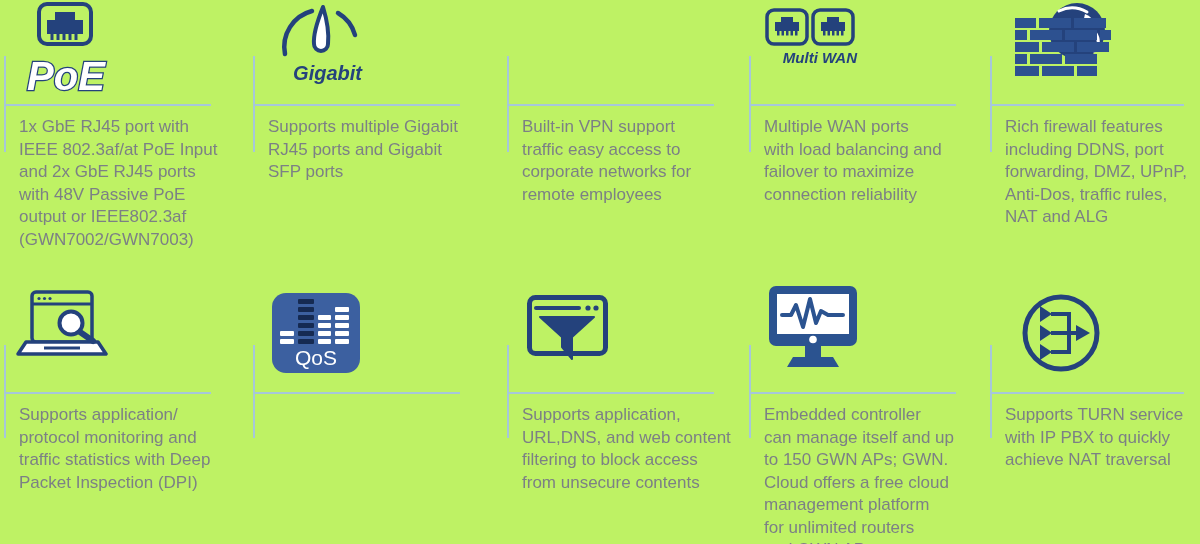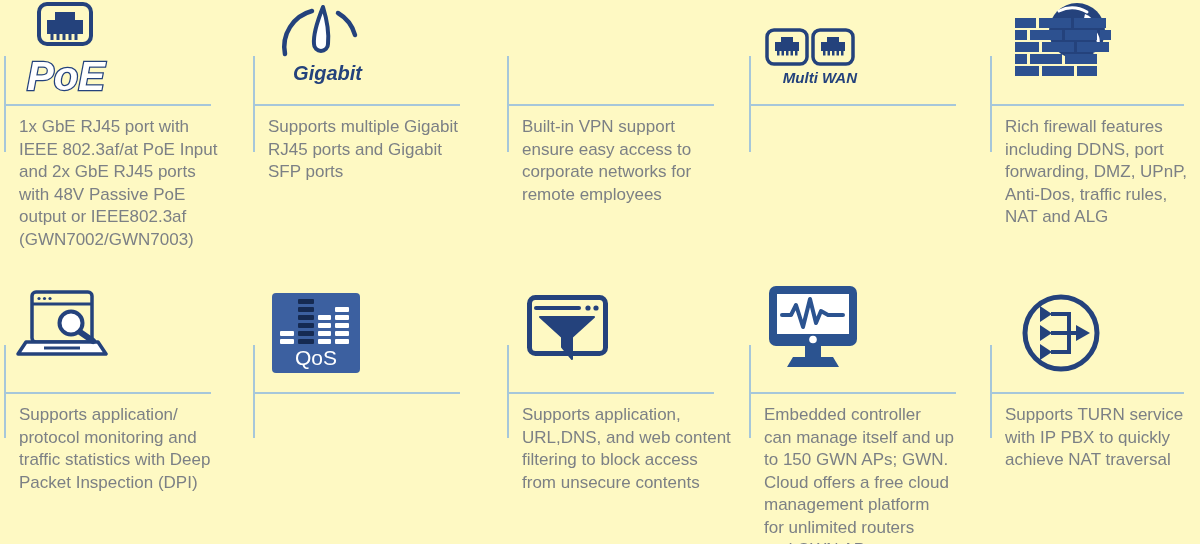--- a/index.html
+++ b/index.html
@@ -1,36 +1,36 @@
 <!DOCTYPE html>
 <html><head>
 <meta charset="utf-8">
 <style>
   html,body{margin:0;padding:0;background:#ffffff;}
-  #page{position:relative;width:1200px;height:544px;background:#fef9c3;overflow:hidden;
+  #page{position:relative;width:1200px;height:544px;background:#bef264;overflow:hidden;
         font-family:"Liberation Sans",sans-serif;}
   .row{display:flex;position:relative;}
   .row1{height:280px;}
   .row2{height:264px;}
   .cell{position:relative;height:100%;}
   .c1{width:249px;}.c2{width:254px;}.c3{width:242px;}.c4{width:241px;}.c5{width:214px;}
   .hline{position:absolute;left:4px;top:104px;width:207px;height:2px;background:#a6c7da;}
   .vline{position:absolute;left:4px;top:56px;width:2px;height:96px;background:#a6c7da;}
   .row2 .hline{top:112px;}
   .row2 .vline{top:65px;height:93px;}
   .c5 .hline{width:194px;}
   .desc{position:absolute;left:19px;right:2px;top:116px;margin:0;
         font-size:17px;line-height:22.5px;color:#7c8085;white-space:pre-line;}
   .row2 .desc{top:124px;}
   .iconwrap{position:absolute;}
   .icon-label{font-weight:bold;font-style:italic;color:#24427c;text-align:right;}
   .gigabit-label{width:84px;font-size:20px;margin-top:2px;}
   .multiwan-label{width:92px;font-size:15px;margin-top:1px;}
   
-  .qos{position:relative;width:88px;height:80px;background:#3c60a0;border-radius:4px;}
+  .qos{position:relative;width:88px;height:80px;background:#3c60a0;border-radius:14px;}
   .dash{position:absolute;height:5px;border-radius:1px;background:#ffffff;}
   .dash.dark{background:#152a52;}
   .qos-label{position:absolute;left:0;right:0;bottom:3px;text-align:center;
              color:#ffffff;font-size:21px;font-weight:normal;}
   svg{display:block;}
 </style>
 </head>
 <body>
 
 <div id="page">
@@ -73,29 +73,29 @@
       </div>
       <p class="desc">Supports multiple Gigabit
 RJ45 ports and  Gigabit
 SFP ports</p>
     </div>
 
     <div class="cell c3">
       <div class="vline"></div>
       <div class="hline"></div>
       <p class="desc">Built-in VPN support
-ensure easy access to
+traffic easy access to
 corporate networks for
 remote employees</p>
     </div>
 
     <div class="cell c4">
       <div class="vline"></div>
       <div class="hline"></div>
-      <div class="iconwrap" style="left:20px;top:28px;">
+      <div class="iconwrap" style="left:20px;top:8px;">
         <svg width="92" height="40" viewBox="0 0 92 40">
           <g>
             <rect x="2" y="2" width="40" height="34" rx="7" fill="none" stroke="#24427c" stroke-width="3.5"></rect>
             <path d="M16,9 h12 v5 h6 v9 h-24 v-9 h6 Z" fill="#24427c"></path>
             <rect x="12" y="23" width="2.5" height="4.5" fill="#24427c"></rect>
             <rect x="16.5" y="23" width="2.5" height="4.5" fill="#24427c"></rect>
             <rect x="21" y="23" width="2.5" height="4.5" fill="#24427c"></rect>
             <rect x="25.5" y="23" width="2.5" height="4.5" fill="#24427c"></rect>
             <rect x="30" y="23" width="2.5" height="4.5" fill="#24427c"></rect>
           </g>
@@ -104,20 +104,24 @@
             <path d="M16,9 h12 v5 h6 v9 h-24 v-9 h6 Z" fill="#24427c"></path>
             <rect x="12" y="23" width="2.5" height="4.5" fill="#24427c"></rect>
             <rect x="16.5" y="23" width="2.5" height="4.5" fill="#24427c"></rect>
             <rect x="21" y="23" width="2.5" height="4.5" fill="#24427c"></rect>
             <rect x="25.5" y="23" width="2.5" height="4.5" fill="#24427c"></rect>
             <rect x="30" y="23" width="2.5" height="4.5" fill="#24427c"></rect>
           </g>
         </svg>
         <div class="icon-label multiwan-label">Multi WAN</div>
       </div>
+      <p class="desc">Multiple WAN ports
+with load balancing and
+failover to maximize
+connection reliability</p>
     </div>
 
     <div class="cell c5">
       <div class="vline"></div>
       <div class="hline"></div>
       <div class="iconwrap" style="left:29px;top:2px;">
         <svg width="96" height="78" viewBox="0 0 96 78">
           <circle cx="62" cy="29" r="28" fill="#24427c"></circle>
           <path d="M44,9 q14,-7 28,1" fill="none" stroke="#ffffff" stroke-width="3" stroke-linecap="round"></path>
           <path d="M80,30 q7,10 -1,19" fill="none" stroke="#ffffff" stroke-width="3" stroke-linecap="round"></path>

